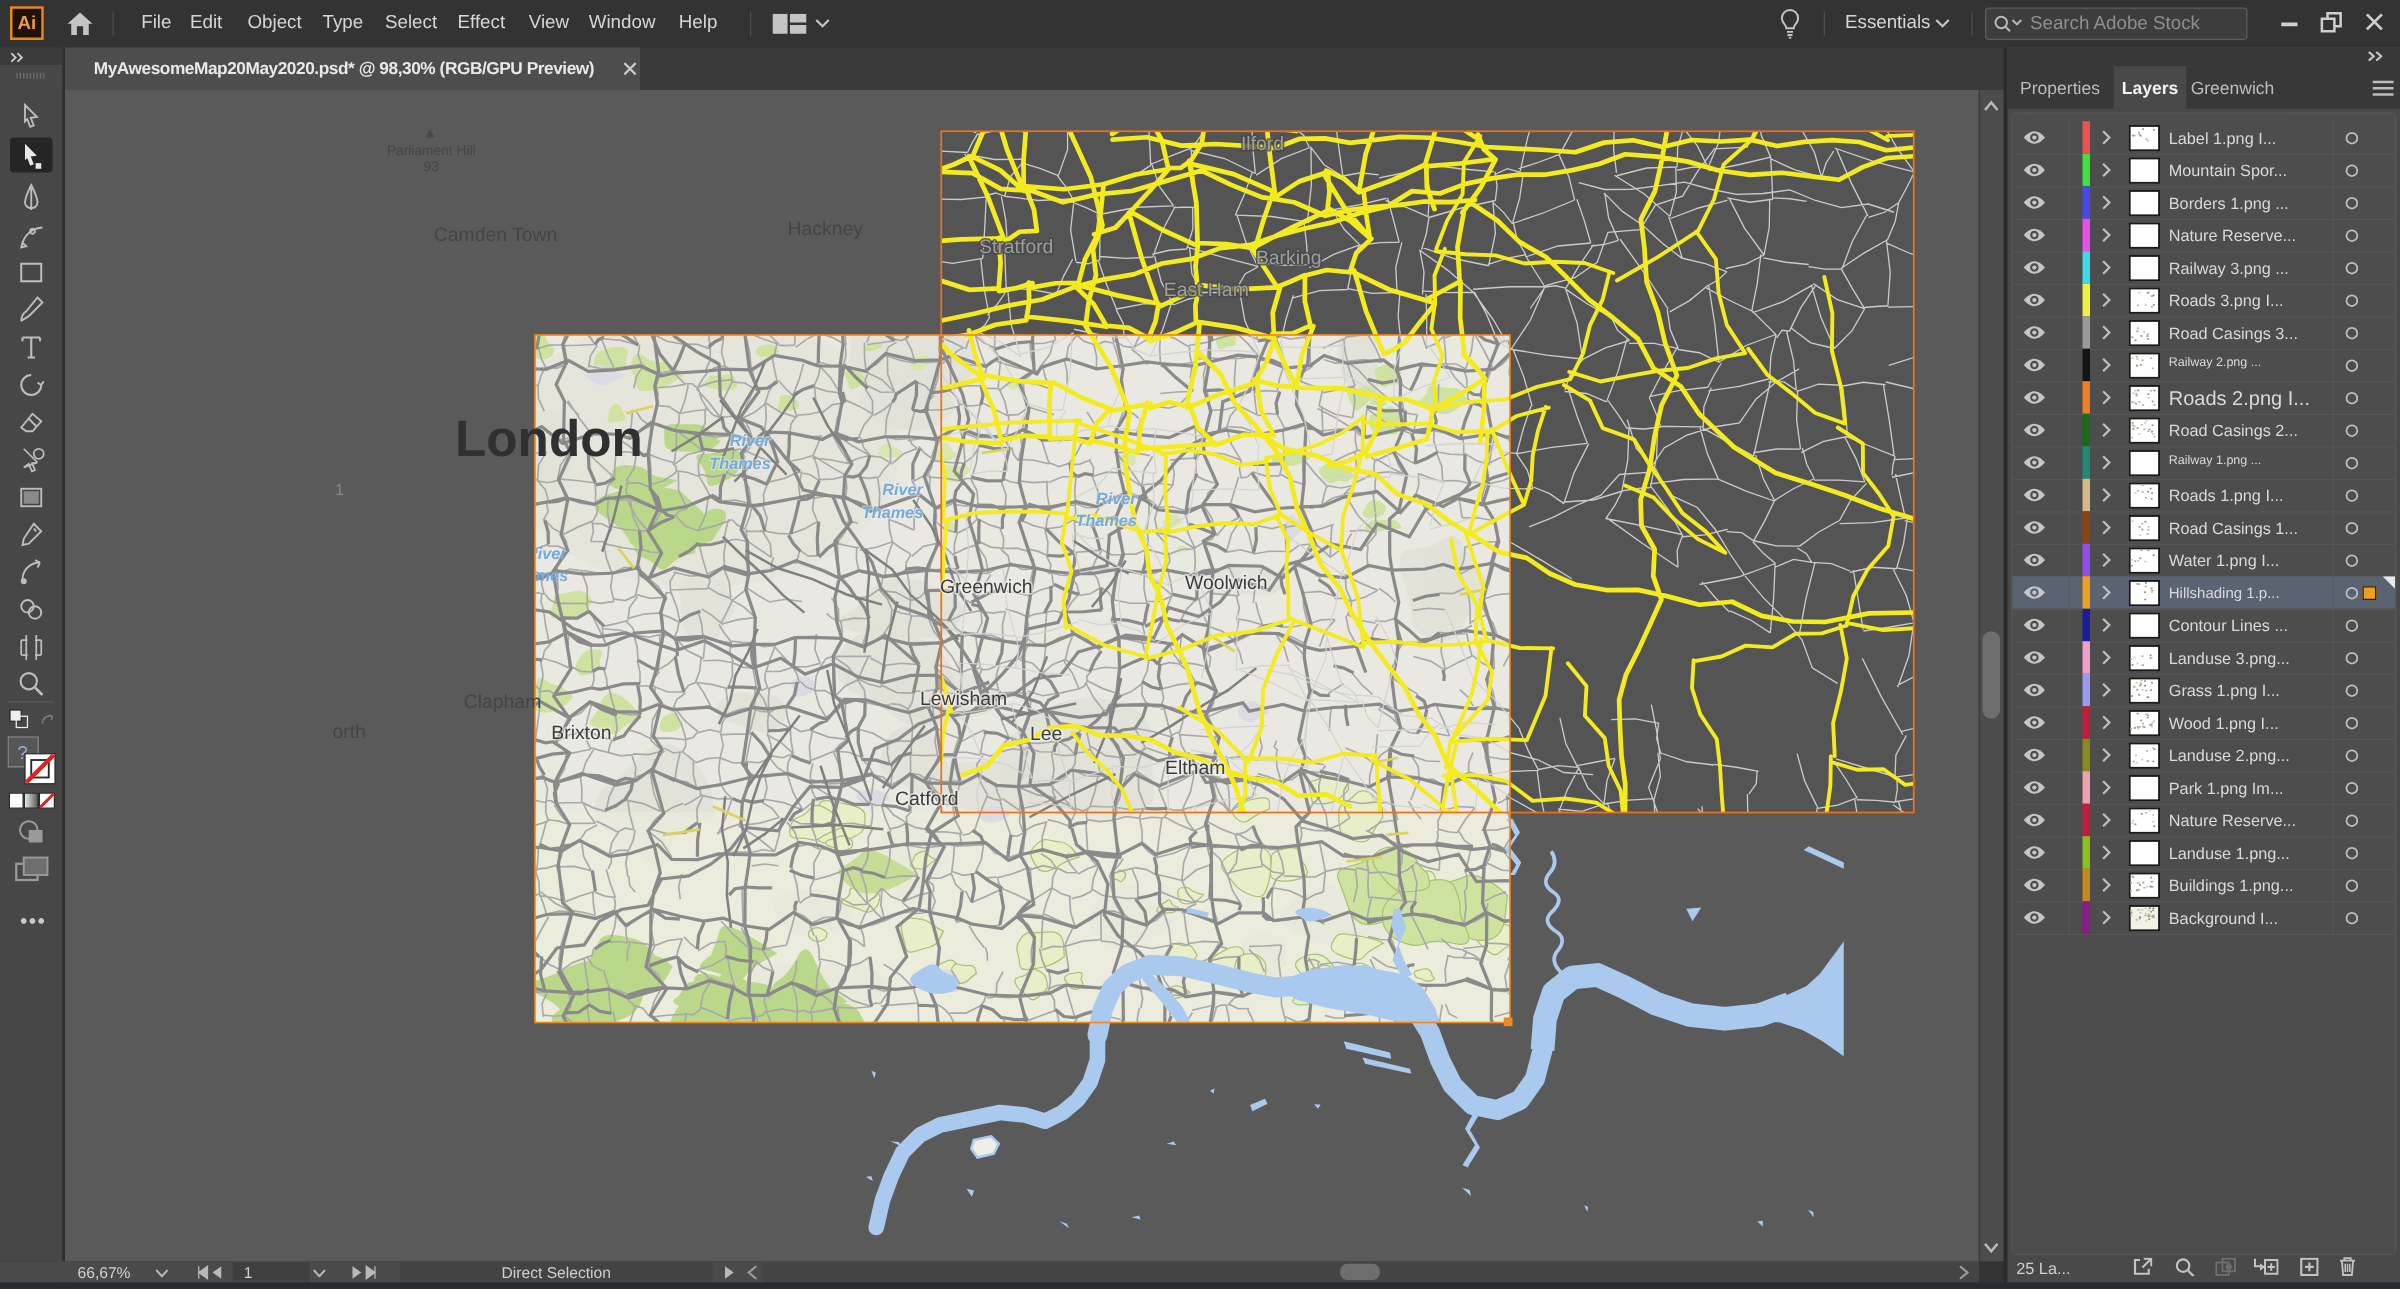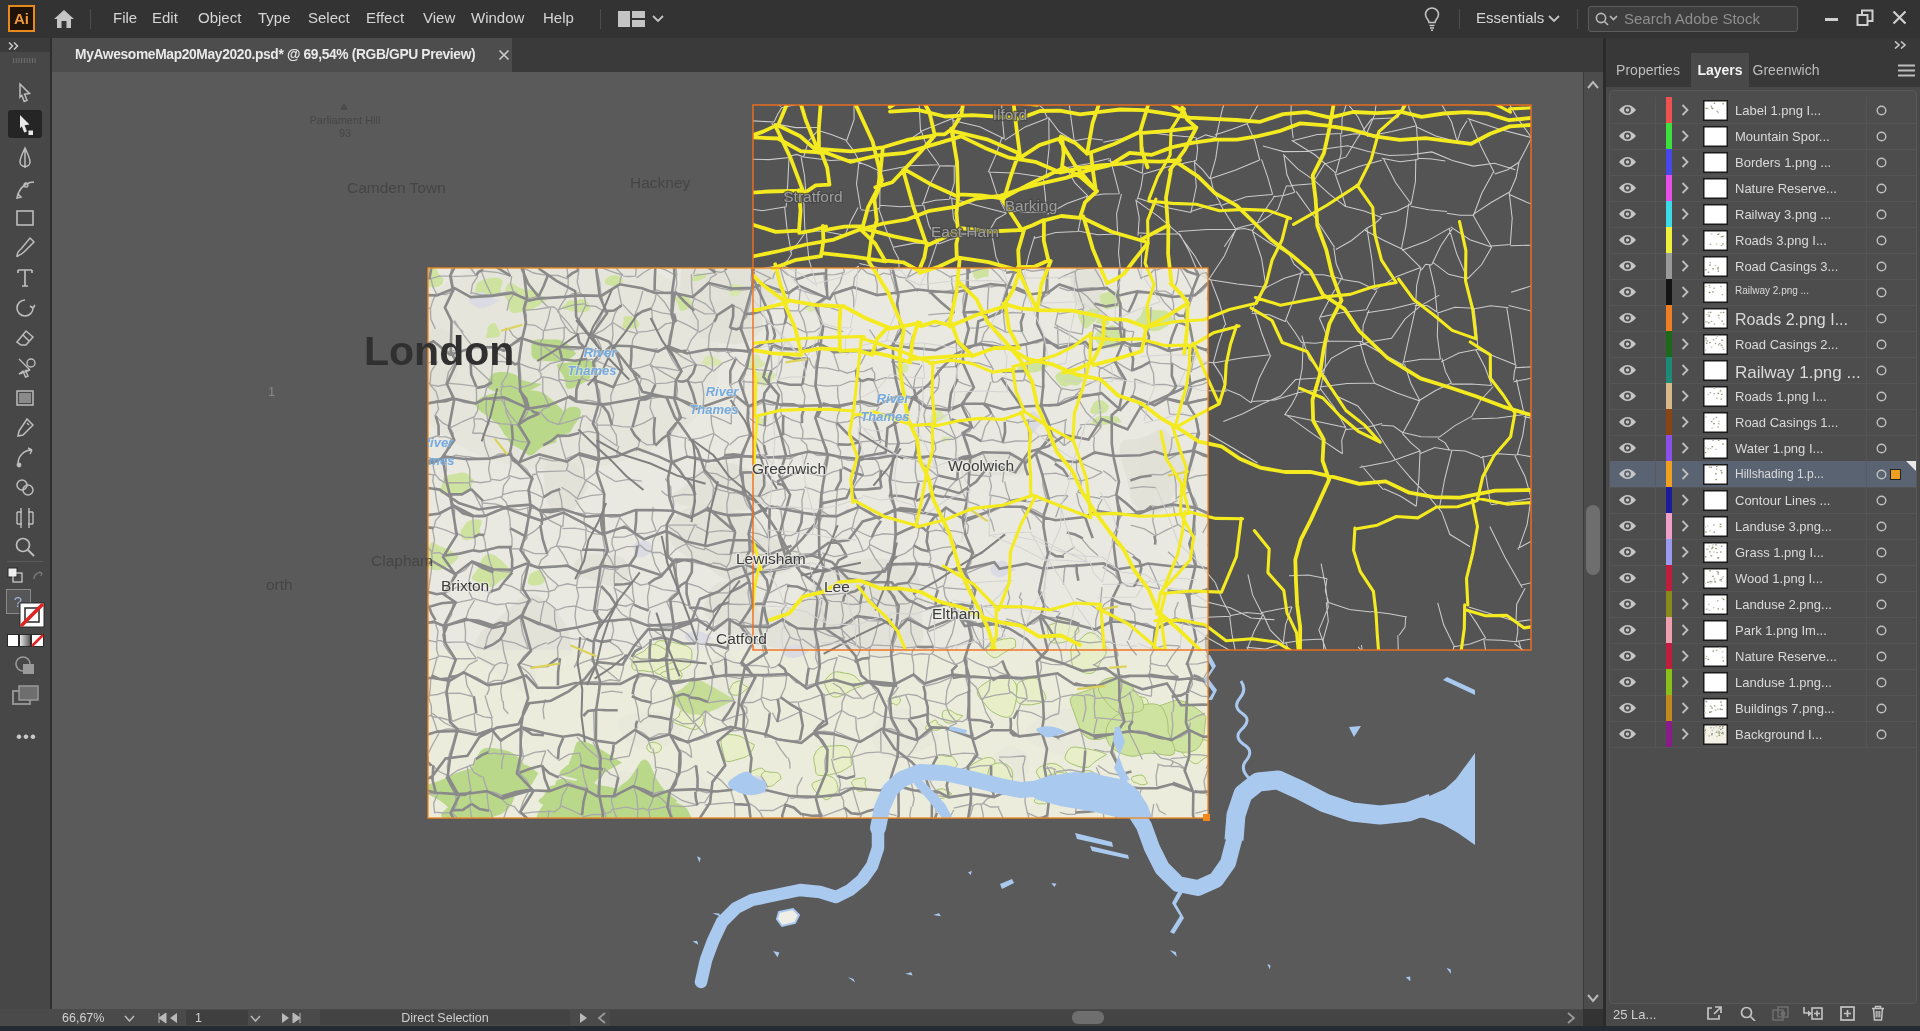--- a/index.html
+++ b/index.html
@@ -51,21 +51,21 @@
 <div class="abs" style="left:1825px;top:18px;width:13px;height:2.5px;background:#cfcfcf"></div>
 <svg class="abs" style="left:1856px;top:9px" width="18" height="18" viewBox="0 0 18 18">
       <rect x="1.5" y="6" width="10" height="10" fill="none" stroke="#cfcfcf" stroke-width="2"></rect>
       <path d="M6 6 L6 1.5 L16.5 1.5 L16.5 12 L12 12" fill="none" stroke="#cfcfcf" stroke-width="2"></path>
     </svg>
 <svg class="abs" style="left:1892px;top:10px" width="15" height="15" viewBox="0 0 15 15">
       <path d="M1.5 1.5 L13.5 13.5 M13.5 1.5 L1.5 13.5" stroke="#cfcfcf" stroke-width="2.2"></path>
     </svg>
 <div class="abs" style="left:0;top:38px;width:1606px;height:34px;background:#3a3a3a"></div>
 <div class="abs" style="left:52px;top:38px;width:460px;height:34px;background:#4d4d4d"></div>
-<div class="abs" style="left:75px;top:47px;font-size:13.8px;font-weight:bold;color:#e9e9e9;letter-spacing:-0.35px">MyAwesomeMap20May2020.psd* @ 69,54% (RGB/GPU Preview)</div>
+<div class="abs" style="left:75px;top:47px;font-size:13.8px;font-weight:bold;color:#e9e9e9;letter-spacing:-0.35px">MyAwesomeMap20May2020.psd* @ 98,30% (RGB/GPU Preview)</div>
 <svg class="abs" style="left:498px;top:49px" width="12" height="12" viewBox="0 0 12 12">
       <path d="M1.5 1.5 L10.5 10.5 M10.5 1.5 L1.5 10.5" stroke="#c9c9c9" stroke-width="1.7"></path>
     </svg>
 <div class="abs" style="left:0;top:38px;width:50px;height:14px;background:#3b3b3b"></div>
 <svg class="abs" style="left:8px;top:42px" width="12" height="8" viewBox="0 0 12 8">
       <path d="M1 0.5 L4.5 4 L1 7.5 M6 0.5 L9.5 4 L6 7.5" stroke="#c9c9c9" stroke-width="1.5" fill="none"></path>
     </svg>
 <div class="abs" style="left:0;top:52px;width:50px;height:957px;background:#474747"></div>
 <div class="abs" style="left:50px;top:38px;width:2px;height:988px;background:#2e2e2e"></div>
 <svg class="abs" style="left:13px;top:58px" width="25" height="5" viewBox="0 0 25 5">
@@ -695,21 +695,21 @@
       <circle cx="9.5" cy="6" r="1.7" fill="#c6c6c6"></circle>
     </svg>
     <div class="abs" style="left:1655px;top:357px;width:1px;height:26px;background:#575757;opacity:0.8"></div>
     <div class="abs" style="left:1666px;top:357px;width:6px;height:26px;background:#1d8a78"></div>
     <svg class="abs" style="left:1681px;top:364px" width="8" height="12" viewBox="0 0 8 12">
       <path d="M1.5 1 L6.5 6 L1.5 11" stroke="#c0c0c0" stroke-width="1.8" fill="none"></path>
     </svg>
     <svg class="abs" style="left:1703px;top:360px" width="25" height="21" viewBox="0 0 25 21">
       <rect x="0.75" y="0.75" width="23.5" height="19.5" fill="#ffffff" stroke="#1a1a1a" stroke-width="1.5"></rect>
     </svg>
-    <div class="abs" style="left:1735px;top:363px;font-size:17px;color:#dadada">Railway 1.png ...</div>
+    <div class="abs" style="left:1735px;top:363px;font-size:10px;color:#dadada">Railway 1.png ...</div>
     <div class="abs" style="left:1866px;top:357px;width:1px;height:26px;background:#575757;opacity:0.8"></div>
     <svg class="abs" style="left:1876px;top:365px" width="11" height="11" viewBox="0 0 11 11">
       <circle cx="5.5" cy="5.5" r="4.3" fill="none" stroke="#c0c0c0" stroke-width="1.4"></circle>
     </svg>
     <div class="abs" style="left:1610px;top:409px;width:306px;height:1px;background:#575757;opacity:0.8"></div>
     <svg class="abs" style="left:1618px;top:390px" width="19" height="12" viewBox="0 0 19 12">
       <path d="M1 6 Q9.5 -4 18 6 Q9.5 16 1 6 Z" fill="#c6c6c6"></path>
       <circle cx="9.5" cy="6" r="3.4" fill="#4d4d4d"></circle>
       <circle cx="9.5" cy="6" r="1.7" fill="#c6c6c6"></circle>
     </svg>
@@ -1064,21 +1064,21 @@
       <rect x="6.5" y="7.5" width="1.6" height="1.3" fill="#c8c8b8"></rect>
       <rect x="6.0" y="13.6" width="1.6" height="1.3" fill="#8a9a6a"></rect>
       <rect x="7.5" y="13.0" width="1.6" height="1.3" fill="#b0b0a0"></rect>
       <rect x="16.6" y="10.6" width="1.6" height="1.3" fill="#8a9a6a"></rect>
       <rect x="1.2" y="14.4" width="1.6" height="1.3" fill="#c8c8b8"></rect>
       <rect x="14.0" y="10.6" width="1.6" height="1.3" fill="#c8c8b8"></rect>
       <rect x="10.9" y="7.3" width="1.6" height="1.3" fill="#9a9a8a"></rect>
       <rect x="17.1" y="10.7" width="1.6" height="1.3" fill="#9a9a8a"></rect>
       <rect x="18.4" y="10.9" width="1.6" height="1.3" fill="#b0b0a0"></rect>
     </svg>
-    <div class="abs" style="left:1735px;top:701px;font-size:13px;color:#dadada">Buildings 7.png...</div>
+    <div class="abs" style="left:1735px;top:701px;font-size:13px;color:#dadada">Buildings 1.png...</div>
     <div class="abs" style="left:1866px;top:695px;width:1px;height:26px;background:#575757;opacity:0.8"></div>
     <svg class="abs" style="left:1876px;top:703px" width="11" height="11" viewBox="0 0 11 11">
       <circle cx="5.5" cy="5.5" r="4.3" fill="none" stroke="#c0c0c0" stroke-width="1.4"></circle>
     </svg>
     <div class="abs" style="left:1610px;top:747px;width:306px;height:1px;background:#575757;opacity:0.8"></div>
     <svg class="abs" style="left:1618px;top:728px" width="19" height="12" viewBox="0 0 19 12">
       <path d="M1 6 Q9.5 -4 18 6 Q9.5 16 1 6 Z" fill="#c6c6c6"></path>
       <circle cx="9.5" cy="6" r="3.4" fill="#4d4d4d"></circle>
       <circle cx="9.5" cy="6" r="1.7" fill="#c6c6c6"></circle>
     </svg>

